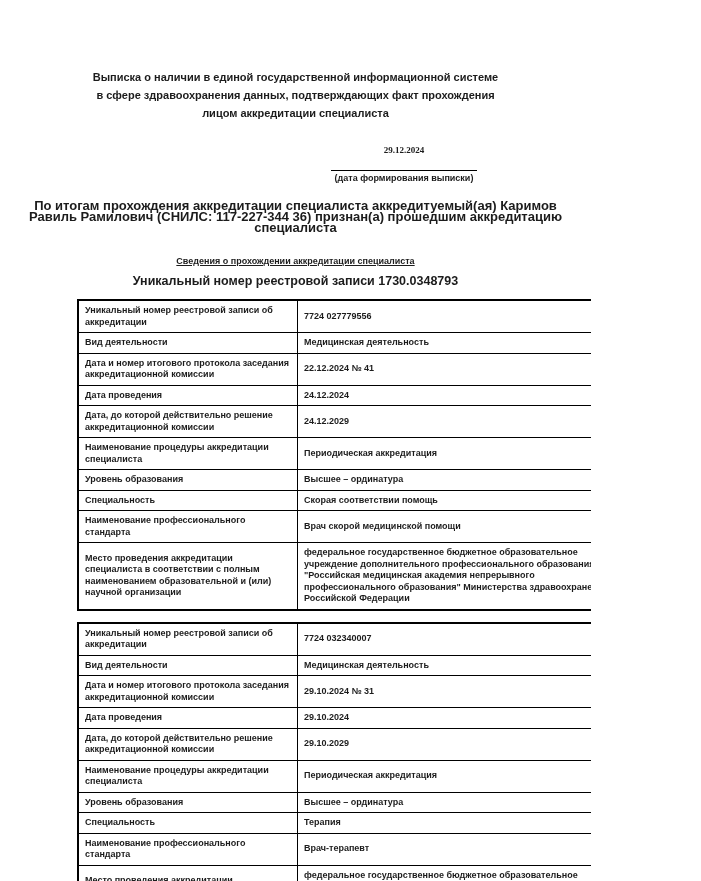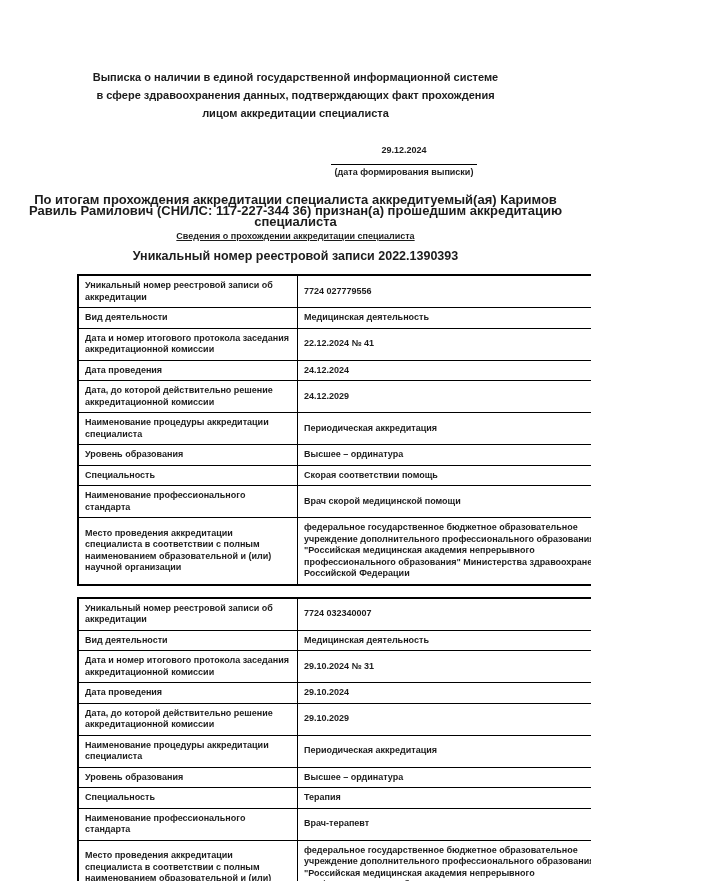--- a/index.html
+++ b/index.html
@@ -31,36 +31,37 @@
     margin-left: auto;
     margin-right: 92px;
     width: 190px;
     text-align: center;
     font-size: 9px;
     line-height: 12px;
   }
   .date-value {
     display: inline-block;
     min-width: 146px;
-    padding-bottom: 8px;
+    padding-bottom: 14px;
     border-bottom: 1.5px solid #000;
+    font-family: Liberation Serif, serif;
   }
   .date-caption {
     display: block;
     margin-top: 1px;
   }
   .intro-paragraph {
     margin: 16px auto 0;
     width: 560px;
     text-align: center;
     font-size: 13px;
     line-height: 11px;
   }
   .section-heading {
-    margin-top: 4px;
+    margin-top: 23px;
     text-align: center;
     font-size: 9px;
     text-decoration: underline;
   }
   .registry-heading {
     margin-top: 8px;
     text-align: center;
     font-size: 12.5px;
   }
   table.rec {
@@ -98,21 +99,21 @@
 
   <div class="date-block">
     <span class="date-value">29.12.2024</span>
     <span class="date-caption">(дата формирования выписки)</span>
   </div>
 
   <div class="intro-paragraph">По итогам прохождения аккредитации специалиста аккредитуемый(ая) Каримов Равиль Рамилович (СНИЛС: 117-227-344 36) признан(а) прошедшим аккредитацию специалиста</div>
 
   <div class="section-heading">Сведения о прохождении аккредитации специалиста</div>
 
-  <div class="registry-heading">Уникальный номер реестровой записи 2022.1390393</div>
+  <div class="registry-heading">Уникальный номер реестровой записи 1730.0348793</div>
 
   <table class="rec">
     <tbody>
       <tr>
         <td class="label-cell">Уникальный номер реестровой записи об аккредитации</td>
         <td class="value-cell">7724 027779556</td>
       </tr>
       <tr>
         <td class="label-cell">Вид деятельности</td>
         <td class="value-cell">Медицинская деятельность</td>

